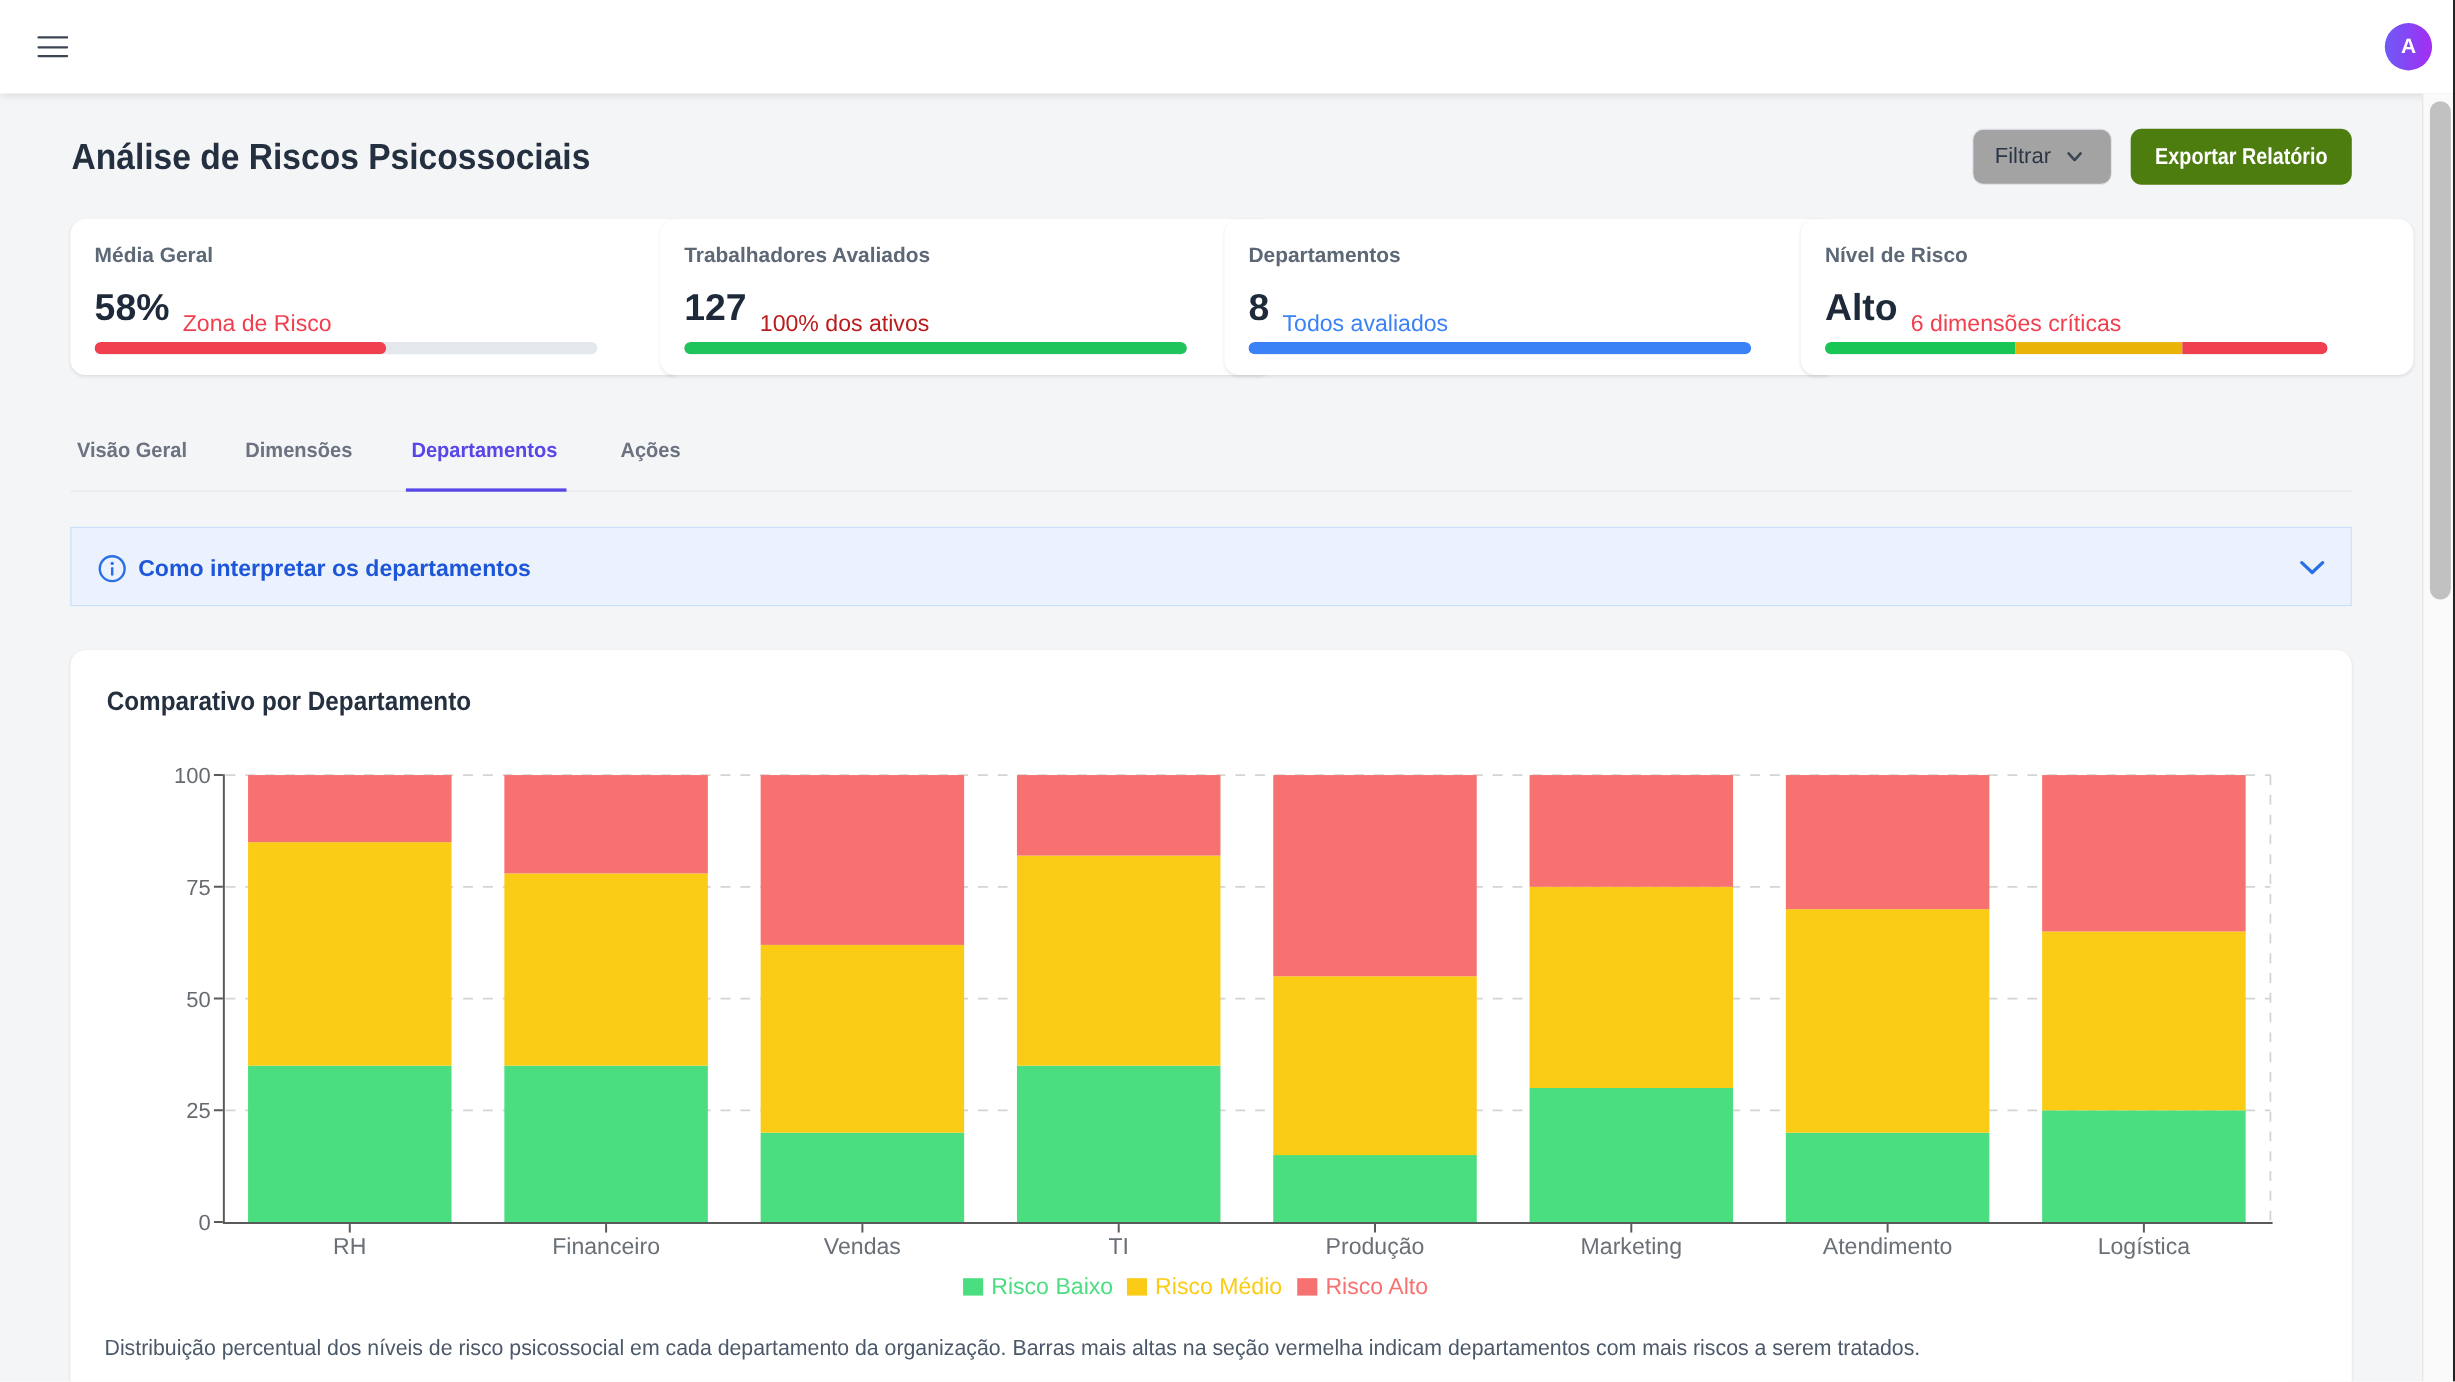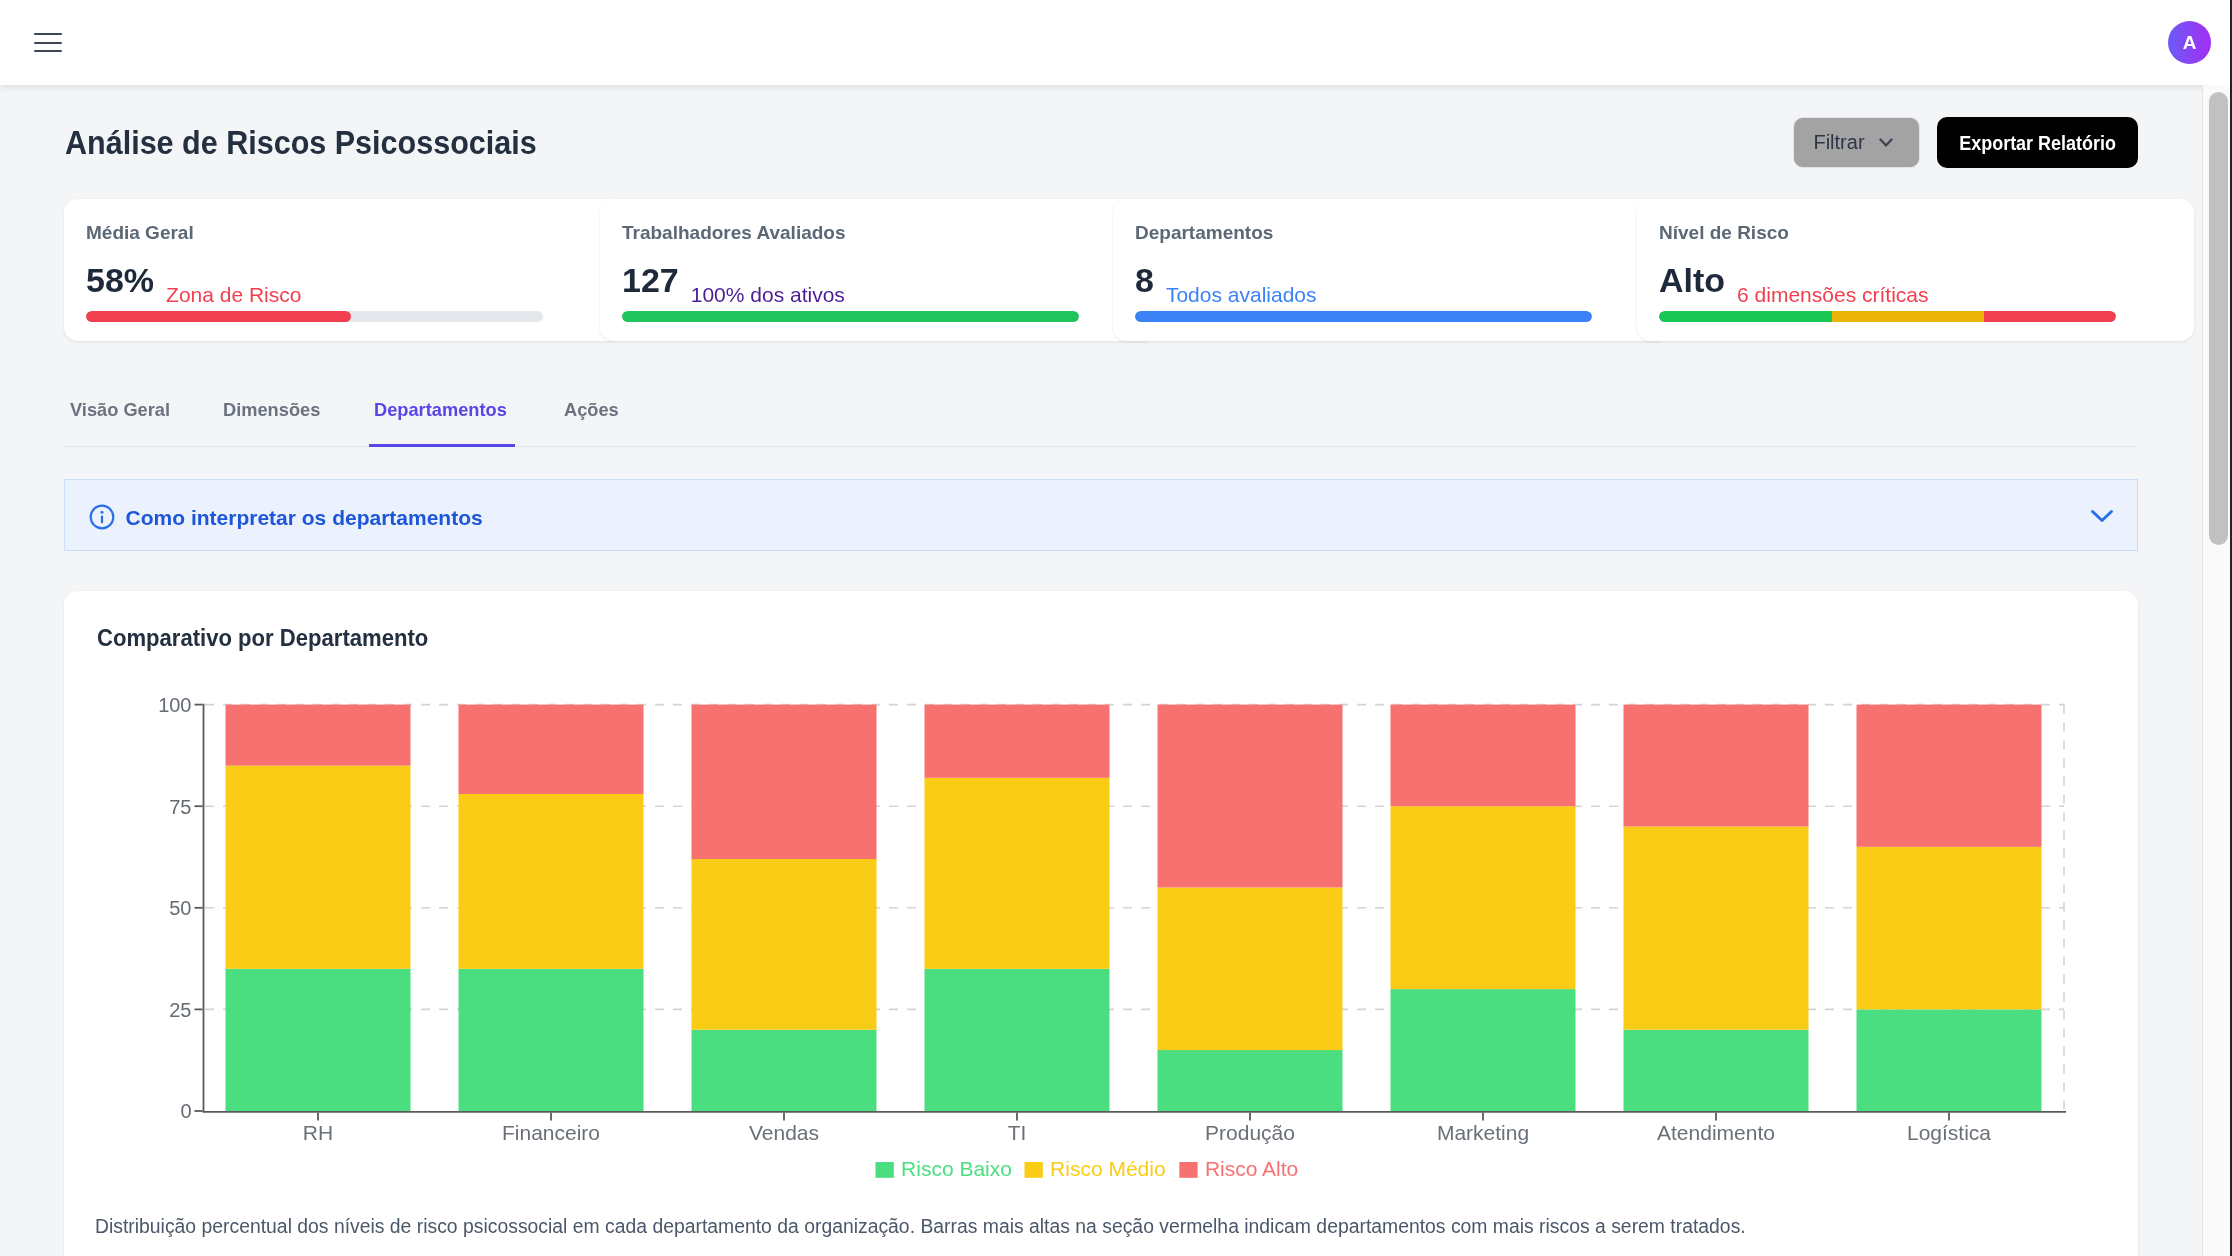--- a/index.html
+++ b/index.html
@@ -10,21 +10,21 @@
             box-shadow:0 2px 7px rgba(0,0,0,.10); z-index:5; }
   .burger span { position:absolute; left:34px; width:28px; height:2.2px; border-radius:2px; background:#3d4654; }
   .avatar { position:absolute; left:2168px; top:21px; width:43px; height:43px; border-radius:50%;
             background:linear-gradient(90deg,#6c5bf5,#a32ef3); color:#fff; font-size:19px; font-weight:700;
             display:flex; align-items:center; justify-content:center; }
   .title { position:absolute; left:65px; top:126px; font-size:33px; font-weight:700; color:#243040; line-height:1;
            transform:scaleX(0.925); transform-origin:left top; white-space:nowrap; }
   .btn-filtrar { position:absolute; left:1793px; top:117px; width:127px; height:51px; background:#a3a3a3;
                  border:1px solid #e0e4ea; border-radius:10px; display:flex; align-items:center;
                  justify-content:center; gap:14px; font-size:20px; font-weight:500; color:#2c3646; padding-right:7px; }
-  .btn-export { position:absolute; left:1937px; top:117px; width:201px; height:51px; background:#000000;
+  .btn-export { position:absolute; left:1937px; top:117px; width:201px; height:51px; background:#4d7c0f;
                 border-radius:10px; display:flex; align-items:center; justify-content:center; }
   .btn-export span { font-size:21px; font-weight:600; color:#fff; transform:scaleX(0.856); white-space:nowrap; }
   .card { position:absolute; top:199px; width:557px; height:142px; background:#fff; border-radius:14px;
           box-shadow:0 1px 3px rgba(16,24,40,.09); }
   .card .label { position:absolute; left:22px; top:24.4px; font-size:19px; font-weight:600; color:#5d6876;
                  line-height:1; white-space:nowrap; }
   .card .vrow { position:absolute; left:22px; top:64px; height:34px; display:flex; align-items:center;
                 gap:12px; white-space:nowrap; }
   .card .val { font-size:34px; font-weight:700; color:#1e2a3a; line-height:1; }
   .card .sub { font-size:21px; font-weight:400; line-height:1;margin-top:28px; }
@@ -77,21 +77,21 @@
       <span class="sub" style="color:#f0404f">Zona de Risco</span>
     </div>
     <div class="track">
       <div class="fill" style="width:265px;background:#f0404f;border-radius:6px"></div>
     </div>
   </div>
   <div class="card" style="left:600px">
     <div class="label">Trabalhadores Avaliados</div>
     <div class="vrow">
       <span class="val">127</span>
-      <span class="sub" style="color:#4c1d95">100% dos ativos</span>
+      <span class="sub" style="color:#b91c1c">100% dos ativos</span>
     </div>
     <div class="track">
       <div class="fill" style="width:457px;background:#20c45c;border-radius:6px"></div>
     </div>
   </div>
   <div class="card" style="left:1113px">
     <div class="label">Departamentos</div>
     <div class="vrow">
       <span class="val">8</span>
       <span class="sub" style="color:#3b82f6">Todos avaliados</span>

